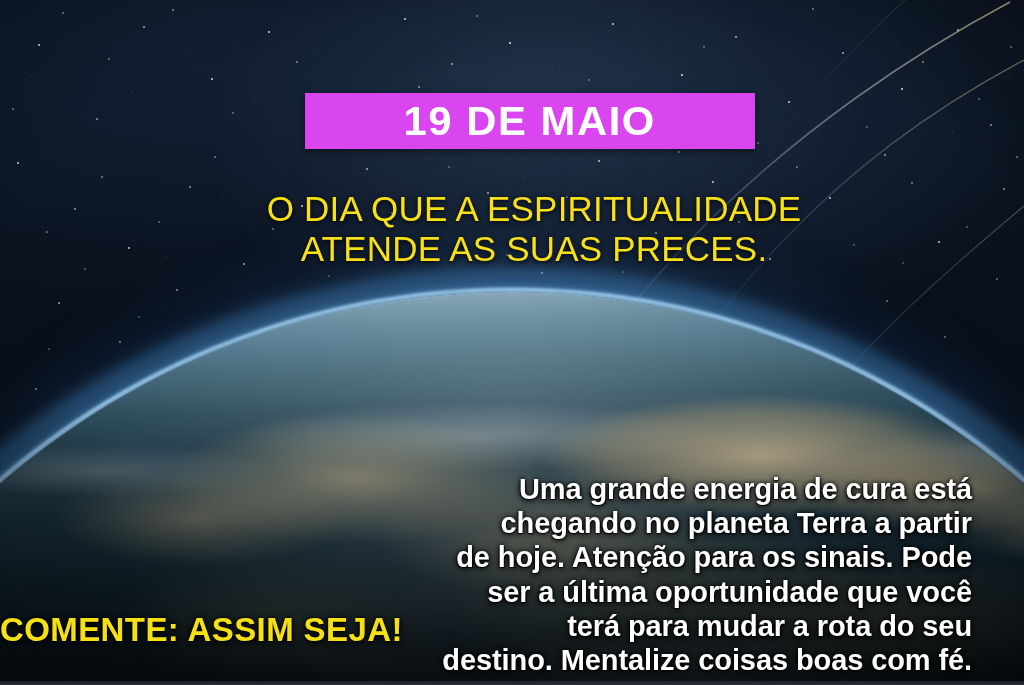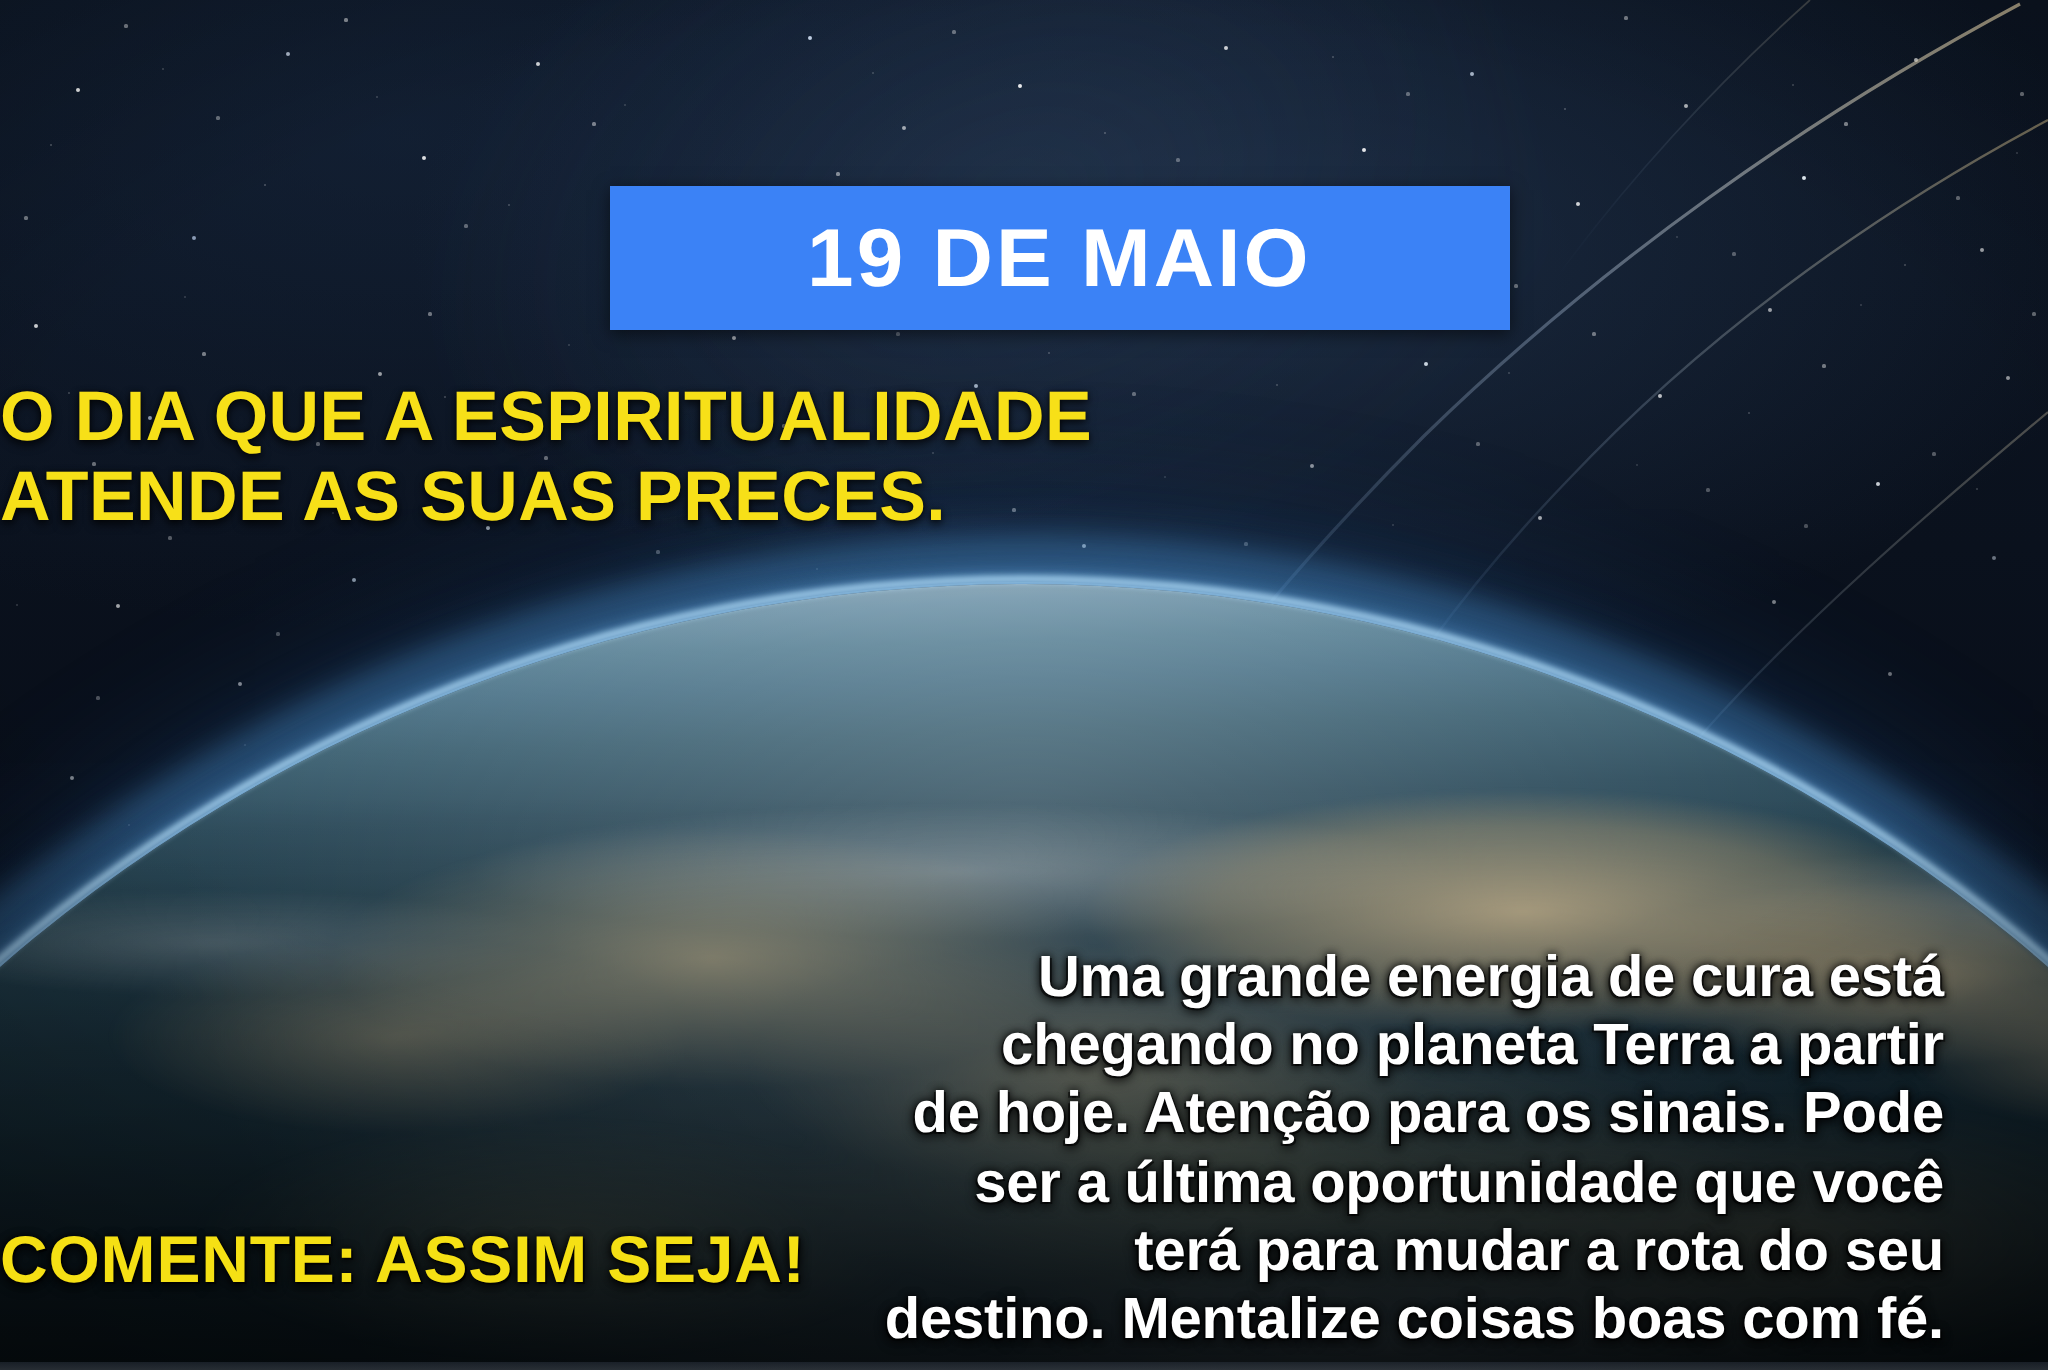--- a/index.html
+++ b/index.html
@@ -265,50 +265,51 @@
     position: absolute;
     inset: 0;
     z-index: 5;
   }
 
   .date-banner {
     position: absolute;
     left: 305px;
     top: 93px;
     width: 450px;
-    height: 72px;
-    background: #3b82f6;
+    height: 56px;
+    background: #d946ef;
     display: flex;
     align-items: center;
     justify-content: center;
     box-shadow: 0 2px 8px rgba(0,0,0,.55);
   }
   .date-banner-text {
     color: #ffffff;
     font-size: 41px;
     font-weight: 700;
     letter-spacing: 1.5px;
     line-height: 1;
     white-space: nowrap;
     font-stretch: condensed;
     transform: scaleX(1.02);
   }
 
   .headline {
     position: absolute;
     left: 0; right: 0;
     top: 166px;
-    text-align: left;
+    text-align: center;
     color: #f7e018;
     font-size: 35px;
-    font-weight: 700;
+    font-weight: 400;
     line-height: 1.13;
     letter-spacing: 0.2px;
     text-shadow: 0 2px 5px rgba(0,0,0,.75), 0 0 2px rgba(0,0,0,.6);
     white-space: pre-line;
+    padding-left: 44px;
   }
 
   .body-copy {
     position: absolute;
     left: 52px;
     right: 52px;
     top: 443px;
     text-align: right;
     color: #ffffff;
     font-size: 29px;

